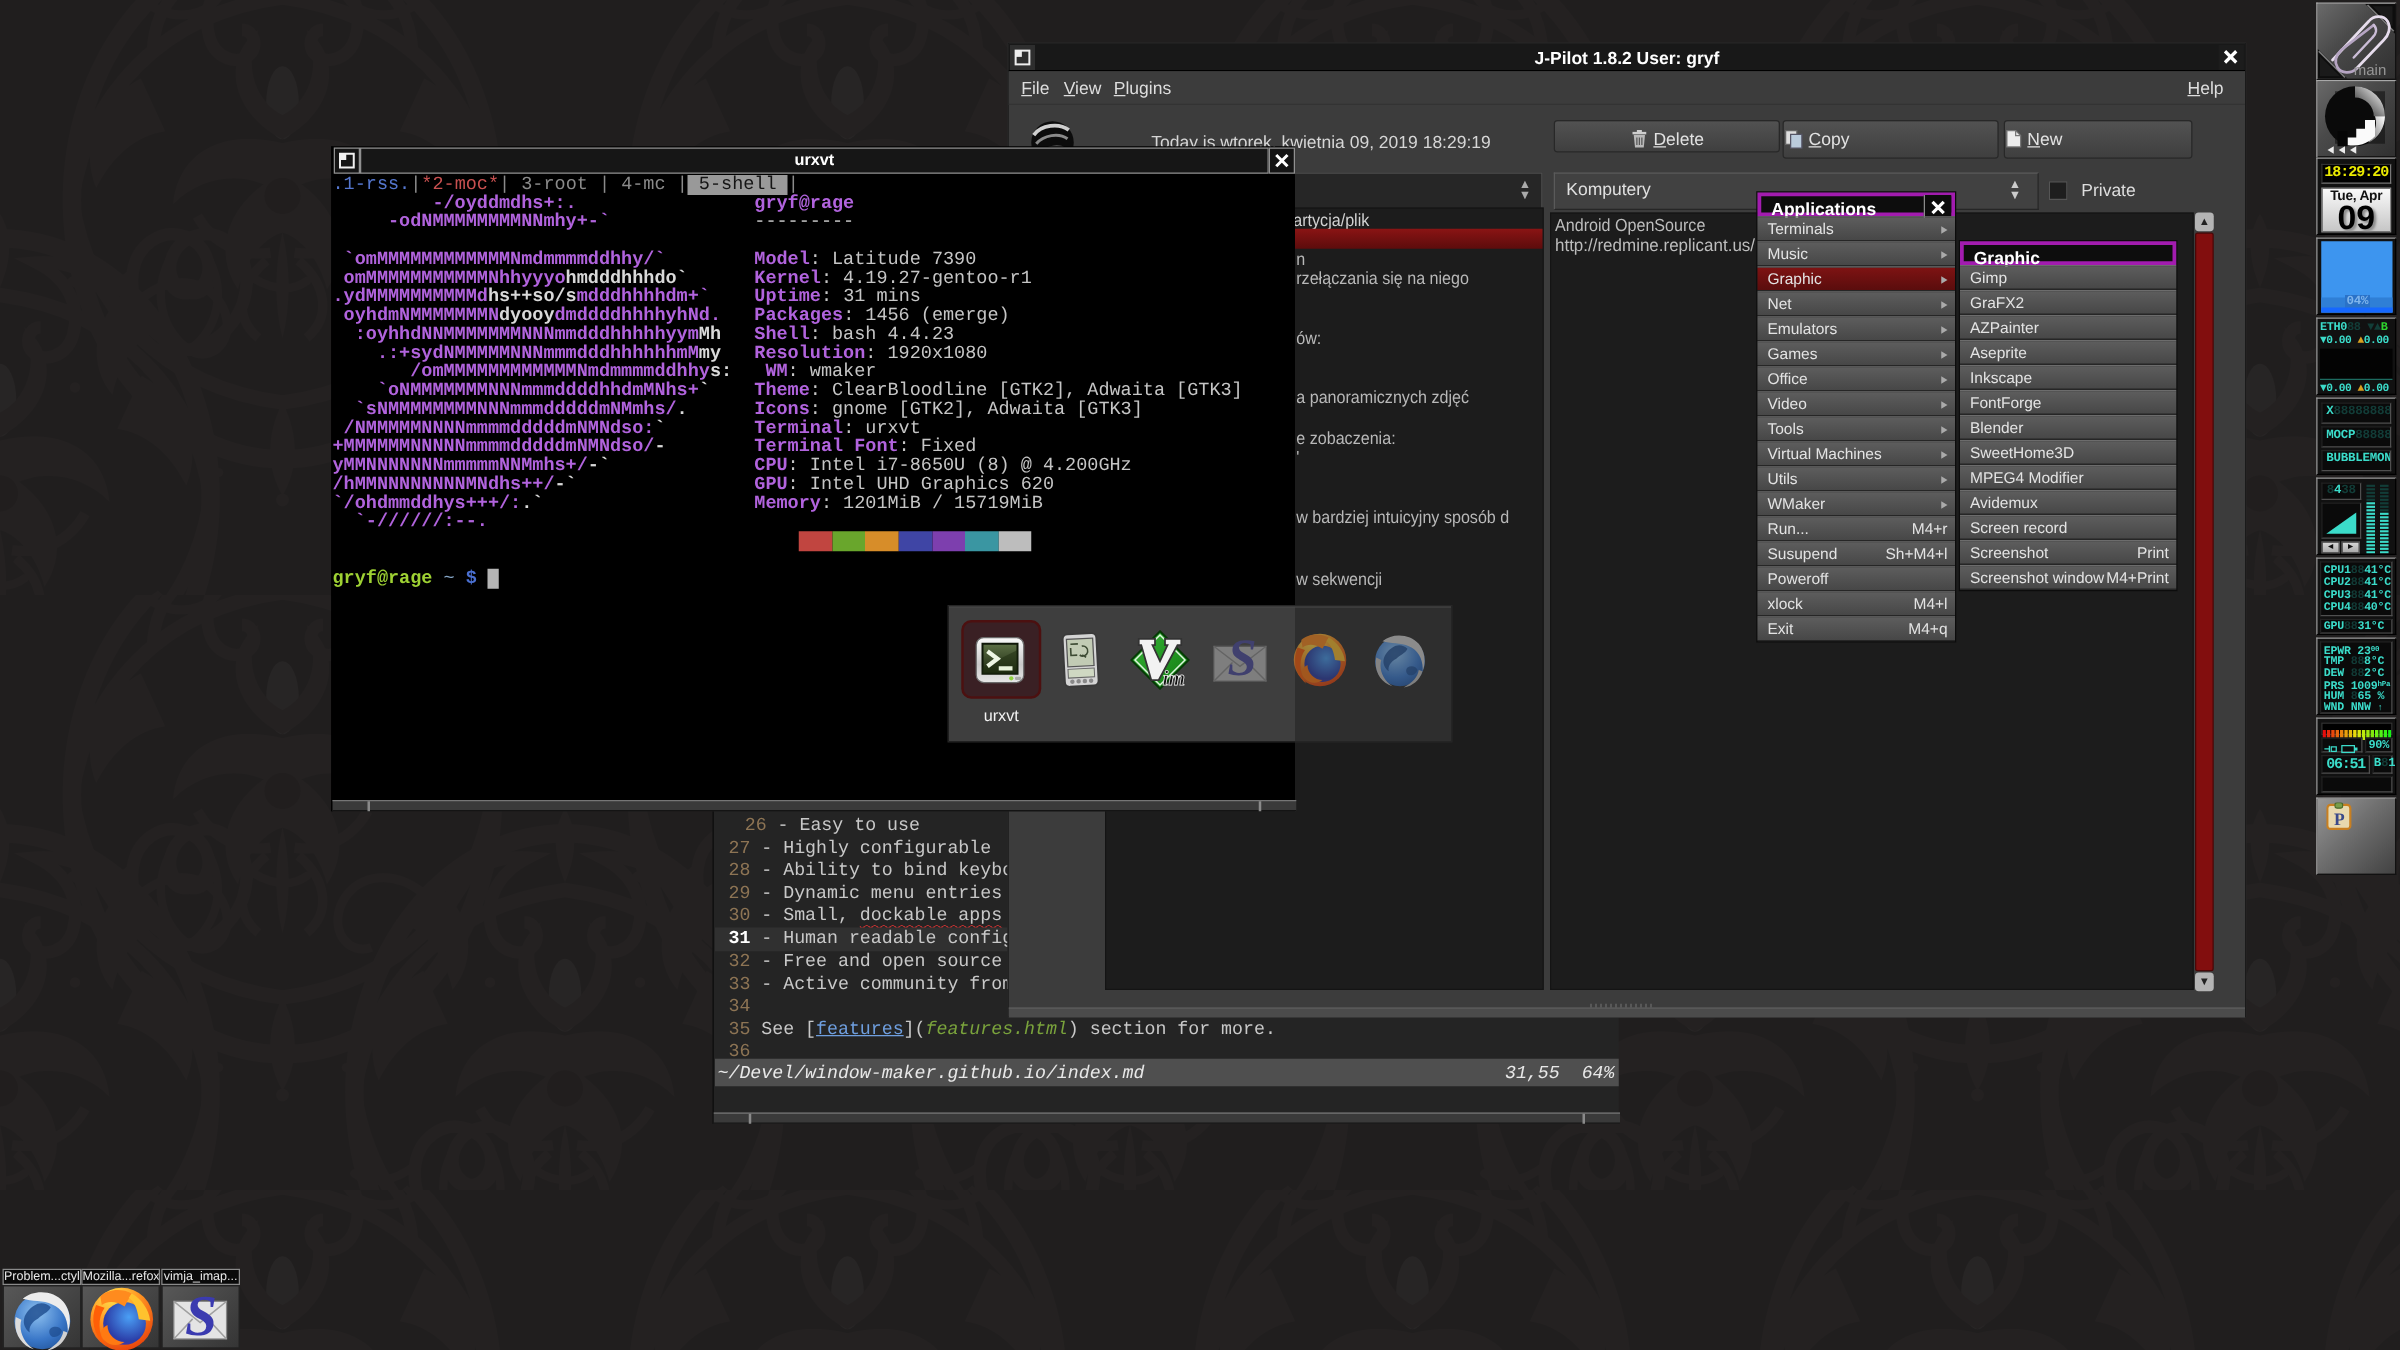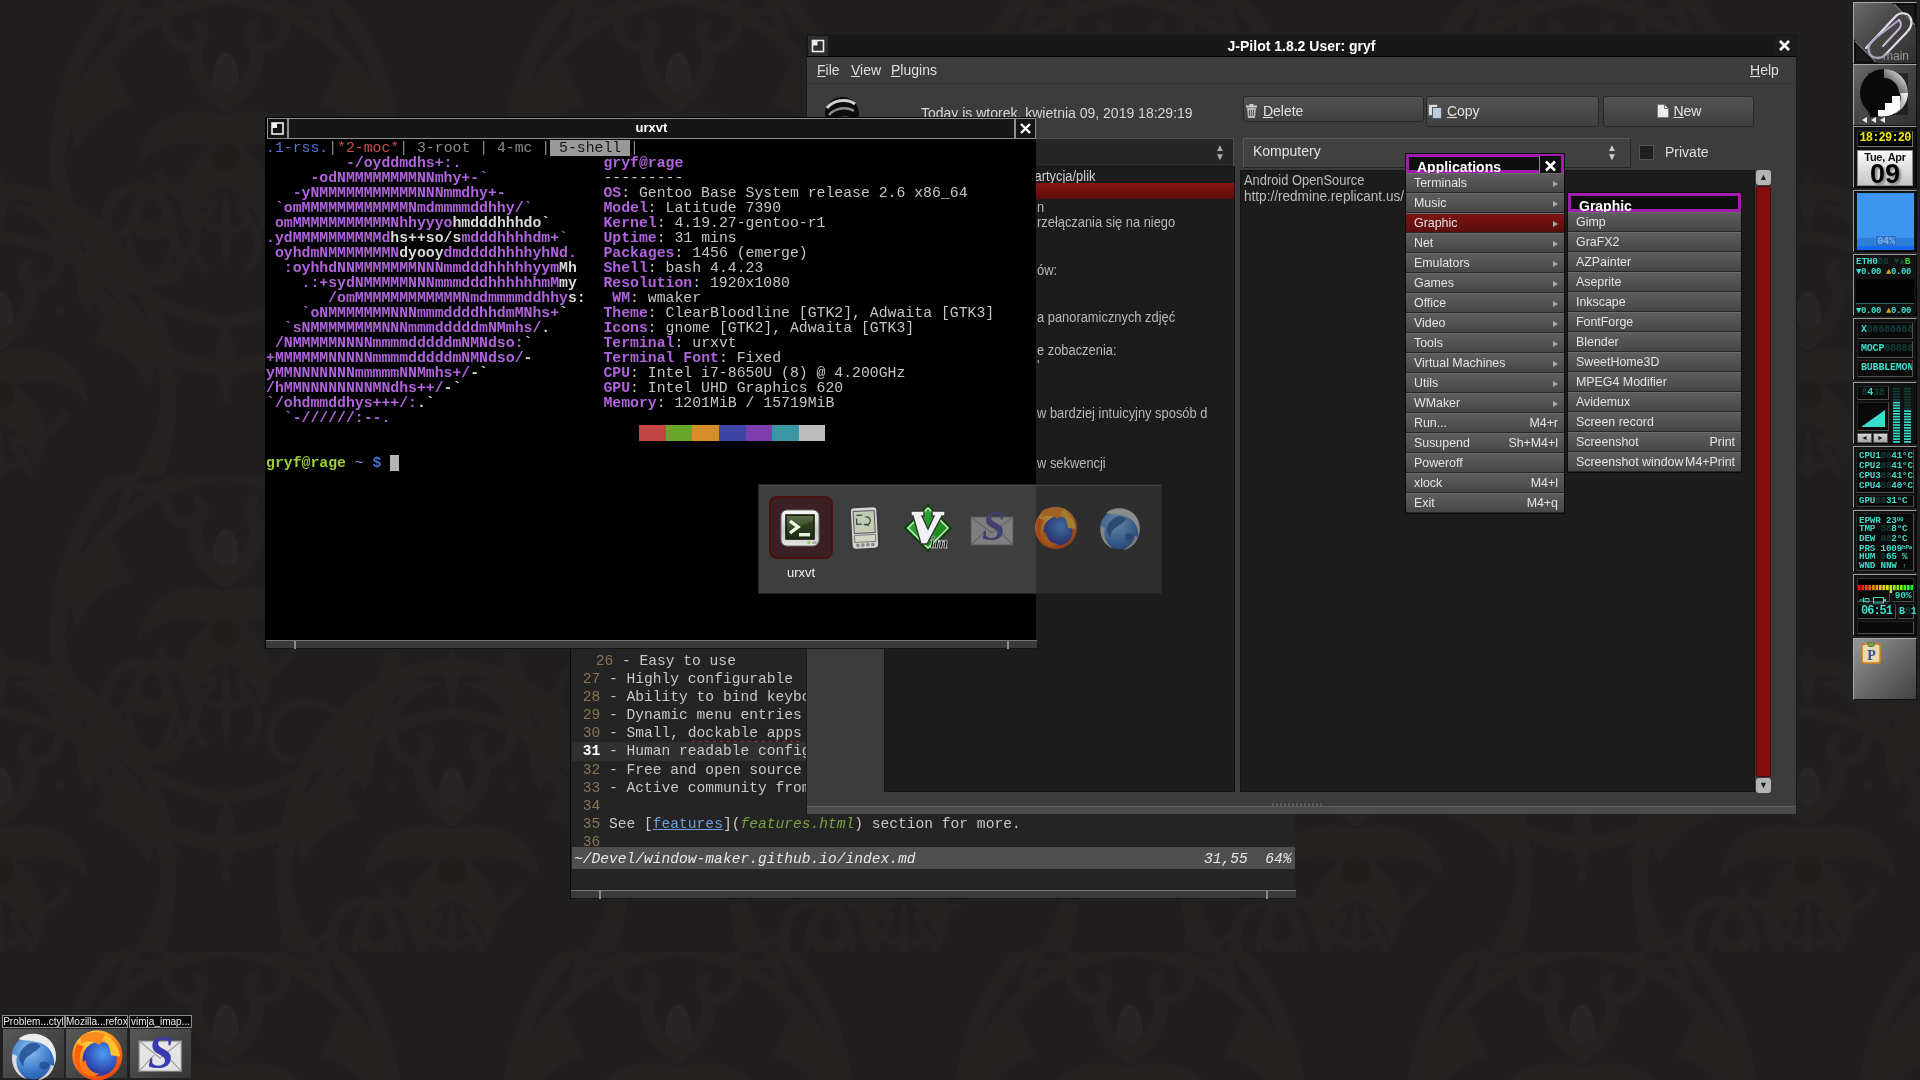--- a/index.html
+++ b/index.html
@@ -142,31 +142,31 @@
 <div class="abs" style="left:44px;top:27px;font-size:14px;color:#dedede"><u>V</u>iew</div>
 <div class="abs" style="left:84px;top:27px;font-size:14px;color:#dedede"><u>P</u>lugins</div>
 <div class="abs" style="left:943px;top:27px;font-size:14px;color:#dedede"><u>H</u>elp</div>
 <div class="abs" style="left:14px;top:60px;width:42px;height:34px"><svg width="42" height="34" viewBox="0 0 42 34">
 <circle cx="21" cy="19" r="17" fill="#0c0c0c"></circle>
 <path d="M6,13 C12,5 26,3 34,9" fill="none" stroke="#cfcfcf" stroke-width="3"></path>
 <path d="M8,20 C14,13 26,11 33,16" fill="none" stroke="#8a8a8a" stroke-width="2.4"></path>
 <path d="M12,27 C17,22 26,21 31,24" fill="none" stroke="#5a5a5a" stroke-width="2"></path>
 </svg></div>
 <div class="abs" style="left:114px;top:70px;font-size:14px;color:#d6d6d6">Today is wtorek, kwietnia 09, 2019 18:29:19</div>
-<div class="abs" style="left:436px;top:61px;width:181px;height:26px;background:linear-gradient(#525252,#3f3f3f);border:1px solid #282828;border-radius:3px;color:#e2e2e2;font-size:14px;line-height:29px"><svg width="15" height="16" viewBox="0 0 15 16" style="vertical-align:-3px">
+<div class="abs" style="left:436px;top:61px;width:181px;height:26px;background:linear-gradient(#525252,#3f3f3f);border:1px solid #282828;border-radius:3px;color:#e2e2e2;font-size:14px;text-align:center;line-height:29px"><svg width="15" height="16" viewBox="0 0 15 16" style="vertical-align:-3px">
         <path d="M3,5 h9 l-1,10 h-7 z" fill="#b9b9b9"></path>
         <rect x="2" y="2.5" width="11" height="2" fill="#cfcfcf"></rect>
         <rect x="5.5" y="1" width="4" height="2" fill="#cfcfcf"></rect>
         <path d="M5.5,7 v6 M7.5,7 v6 M9.5,7 v6" stroke="#555" stroke-width="1"></path>
       </svg> <u>D</u>elete</div>
 <div class="abs" style="left:619px;top:61px;width:173px;height:31px;background:linear-gradient(#525252,#3f3f3f);border:1px solid #282828;border-radius:3px;color:#e2e2e2;font-size:14px;text-align:left;line-height:29px"><svg width="16" height="16" viewBox="0 0 16 16" style="vertical-align:-3px">
         <rect x="1.5" y="1.5" width="9" height="11" fill="#dedede" stroke="#666"></rect>
         <rect x="5.5" y="4.5" width="9" height="11" fill="#bcd" stroke="#556"></rect>
       </svg> <u>C</u>opy</div>
-<div class="abs" style="left:796px;top:61px;width:151px;height:31px;background:linear-gradient(#525252,#3f3f3f);border:1px solid #282828;border-radius:3px;color:#e2e2e2;font-size:14px;text-align:center;line-height:29px"><svg width="14" height="16" viewBox="0 0 14 16" style="vertical-align:-3px">
+<div class="abs" style="left:796px;top:61px;width:151px;height:31px;background:linear-gradient(#525252,#3f3f3f);border:1px solid #282828;border-radius:3px;color:#e2e2e2;font-size:14px;text-align:left;line-height:29px"><svg width="14" height="16" viewBox="0 0 14 16" style="vertical-align:-3px">
         <path d="M1.5,1.5 h7 l4,4 v9 h-11 z" fill="#ececec" stroke="#777"></path>
         <path d="M8.5,1.5 v4 h4" fill="none" stroke="#777"></path>
       </svg> <u>N</u>ew</div>
 <div class="abs" style="left:77px;top:103px;width:350px;height:30px;background:#262626;border:1px solid #4e4e4e"></div>
 <div class="abs" style="left:404px;top:108px;width:18px;height:20px;color:#aaa;font-size:10px;line-height:9px;text-align:center">▲<br>▼</div>
 <div class="abs" style="left:436px;top:103px;width:388px;height:30px;background:#414141;border:1px solid #5a5a5a;border-bottom-color:#262626;border-right-color:#262626"></div>
 <div class="abs" style="left:446px;top:108px;font-size:14px;color:#e0e0e0">Komputery</div>
 <div class="abs" style="left:796px;top:108px;width:18px;height:20px;color:#ccc;font-size:10px;line-height:9px;text-align:center">▲<br>▼</div>
 <div class="abs" style="left:832px;top:110px;width:15px;height:15px;background:#1e1e1e;border:1px solid #555"></div>
 <div class="abs" style="left:858px;top:109px;font-size:14px;color:#dedede">Private</div>
@@ -200,21 +200,20 @@
 <div class="tbtn" style="left:749px;top:1px;width:21px;height:21px"><svg width="19" height="19">
         <path d="M5,5 L14,14 M14,5 L5,14" stroke="#fff" stroke-width="2.4"></path>
       </svg></div>
 <div class="ttext abs" style="left:22px;top:3px;width:727px">urxvt</div>
 <div class="abs" style="left:0;top:523px;width:771px;height:9px;background:#3a3a3a;border-top:1px solid #767676;border-bottom:1px solid #141414"></div>
 <div class="abs" style="left:28px;top:524px;width:2px;height:8px;background:#8a8a8a"></div>
 <div class="abs" style="left:741px;top:524px;width:2px;height:8px;background:#8a8a8a"></div>
 <pre style="left:0;top:24px"><span style="color:#5577cf">.1-rss.</span><span style="color:#8a8a8a">|</span><span style="color:#c85050">*2-moc*</span><span style="color:#8a8a8a">| 3-root | 4-mc |</span><span style="background:#999;color:#151515"> 5-shell </span><span style="color:#8a8a8a">|</span></pre>
 <pre style="left:0;top:39px"><span class="c2">         -/oyddmdhs+:.</span>                <span class="c2">gryf@rage</span></pre>
 <pre style="left:0;top:54px"><span class="c2">     -odNMMMMMMMMNNmhy+-`</span>             ---------</pre>
-<pre style="left:0;top:69px"><span class="c2">   -yNMMMMMMMMMMMNNNmmdhy+-</span>           <span class="c2">OS</span>: Gentoo Base System release 2.6 x86_64</pre>
 <pre style="left:0;top:84px"><span class="c2"> `omMMMMMMMMMMMMNmdmmmmddhhy/`</span>        <span class="c2">Model</span>: Latitude 7390</pre>
 <pre style="left:0;top:99px"><span class="c2"> omMMMMMMMMMMMNhhyyyo</span><span class="c1">hmdddhhhdo`</span>      <span class="c2">Kernel</span>: 4.19.27-gentoo-r1</pre>
 <pre style="left:0;top:114px"><span class="c2">.ydMMMMMMMMMMd</span><span class="c1">hs++so/s</span><span class="c2">mdddhhhhdm+`</span>    <span class="c2">Uptime</span>: 31 mins</pre>
 <pre style="left:0;top:129px"><span class="c2"> oyhdmNMMMMMMMN</span><span class="c1">dyooy</span><span class="c2">dmddddhhhhyhNd.</span>   <span class="c2">Packages</span>: 1456 (emerge)</pre>
 <pre style="left:0;top:144px"><span class="c2">  :oyhhdNNMMMMMMMNNNmmdddhhhhhyym</span><span class="c1">Mh</span>   <span class="c2">Shell</span>: bash 4.4.23</pre>
 <pre style="left:0;top:159px"><span class="c2">    .:+sydNMMMMMNNNmmmdddhhhhhhmM</span><span class="c1">my</span>   <span class="c2">Resolution</span>: 1920x1080</pre>
 <pre style="left:0;top:174px"><span class="c2">       /omMMMMMMMMMMMMNmdmmmmddhhy</span><span class="c1">s:</span>   <span class="c2">WM</span>: wmaker</pre>
 <pre style="left:0;top:189px"><span class="c2">    `oNMMMMMMMNNNmmmddddhhdmMNhs+</span><span class="c1">`</span>    <span class="c2">Theme</span>: ClearBloodline [GTK2], Adwaita [GTK3]</pre>
 <pre style="left:0;top:204px"><span class="c2">  `sNMMMMMMMMNNNmmmdddddmNMmhs/</span><span class="c1">.</span>      <span class="c2">Icons</span>: gnome [GTK2], Adwaita [GTK3]</pre>
 <pre style="left:0;top:219px"><span class="c2"> /NMMMMMNNNNmmmmdddddmNMNdso:</span><span class="c1">`</span>        <span class="c2">Terminal</span>: urxvt</pre>

